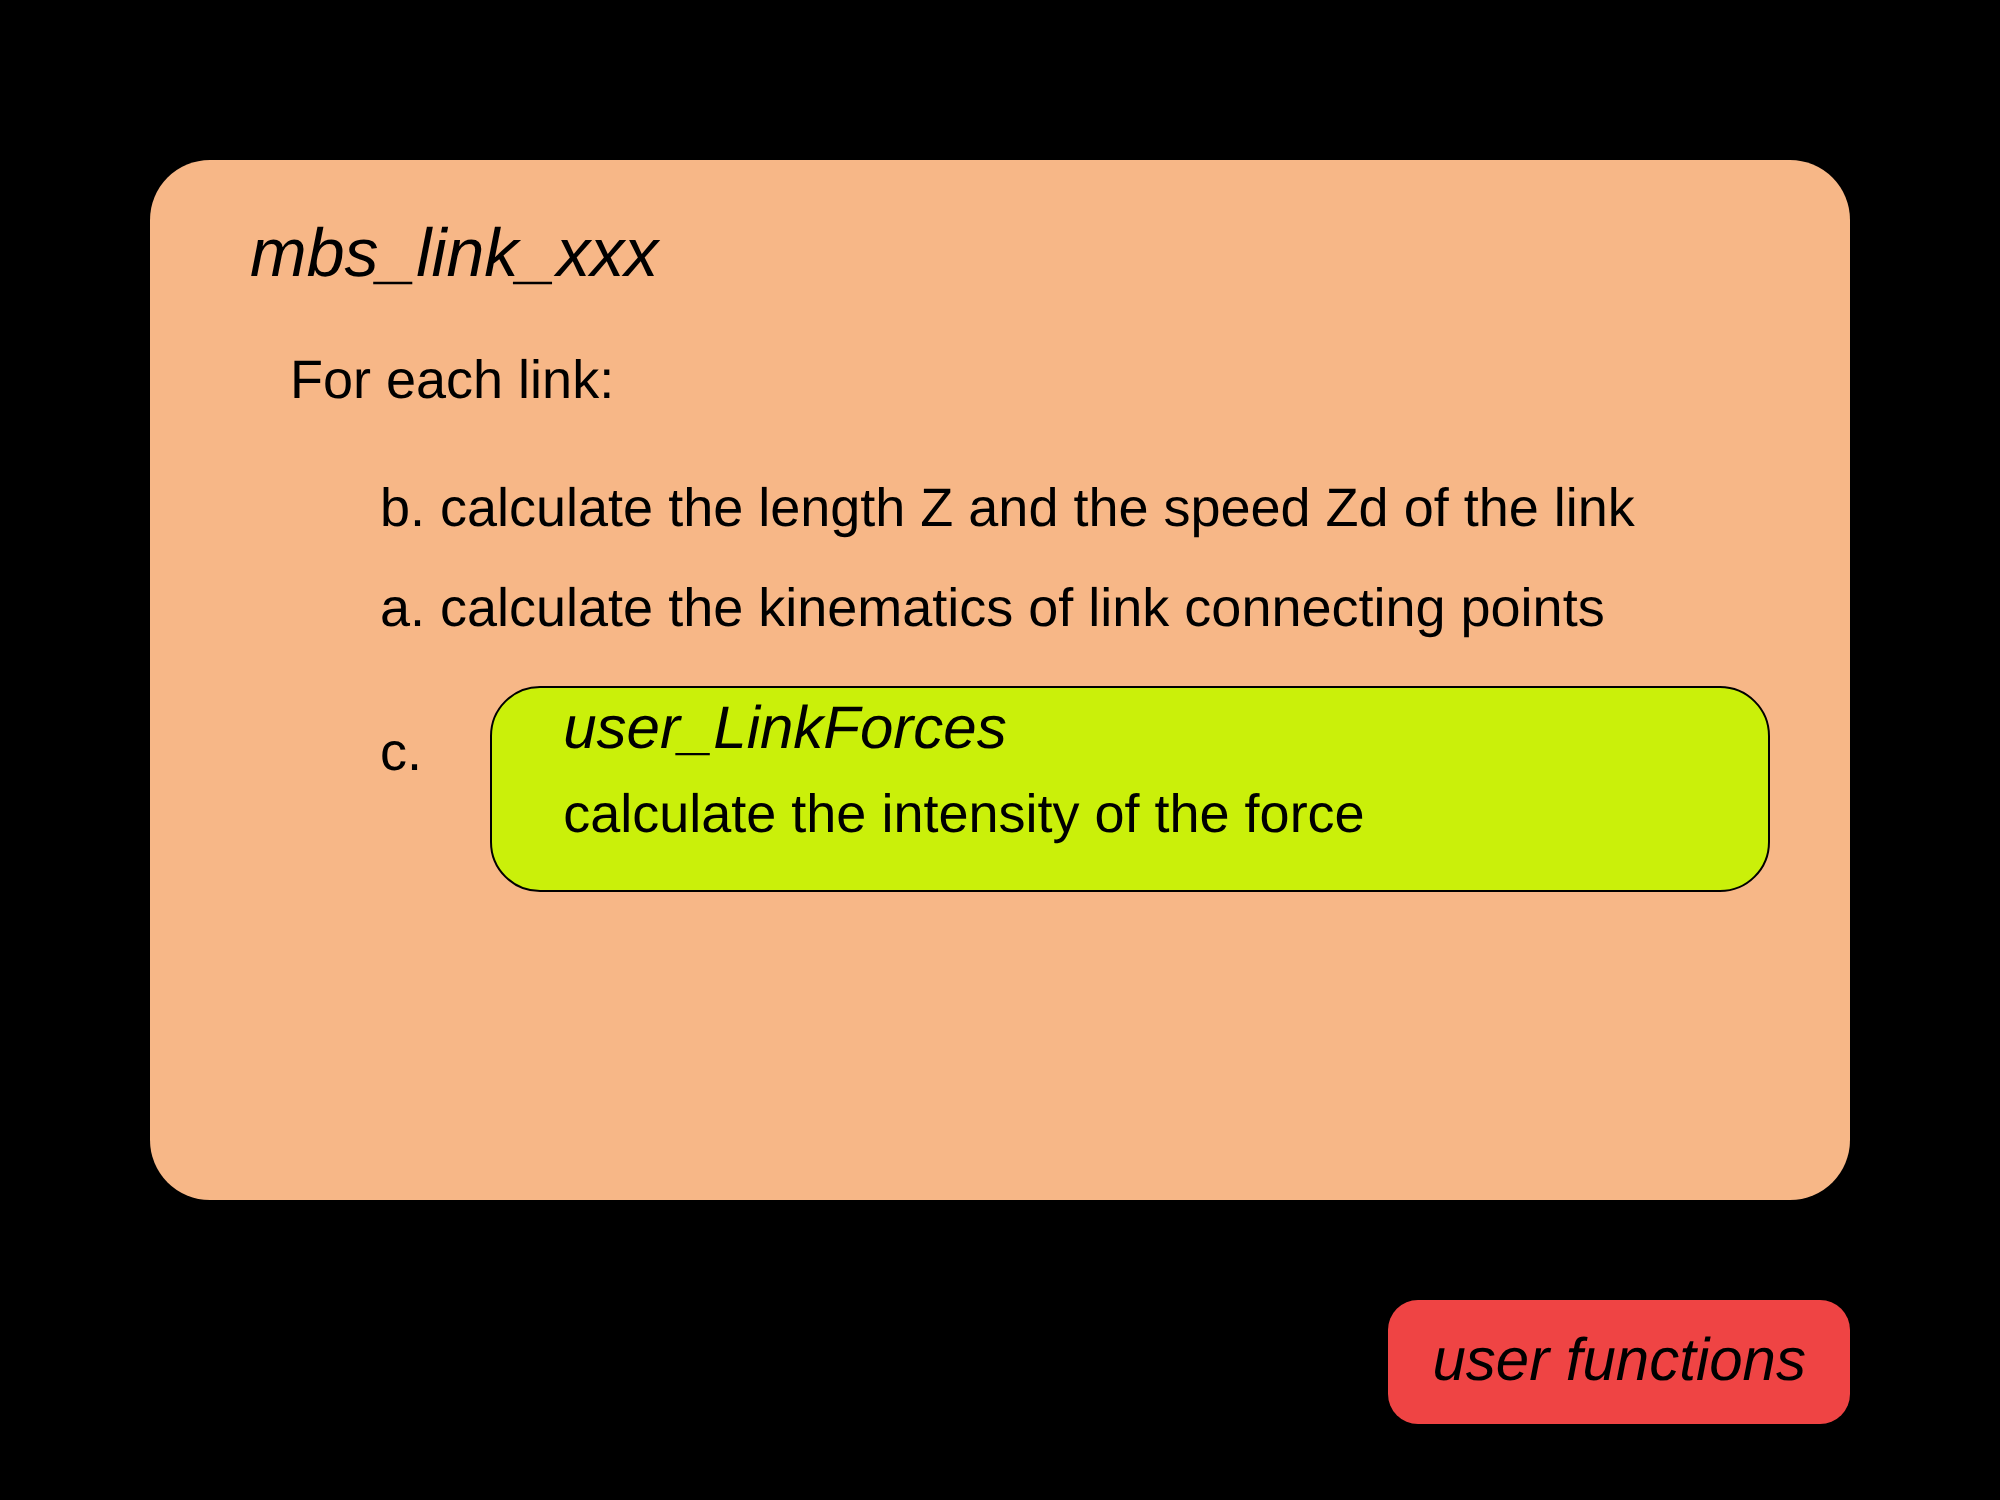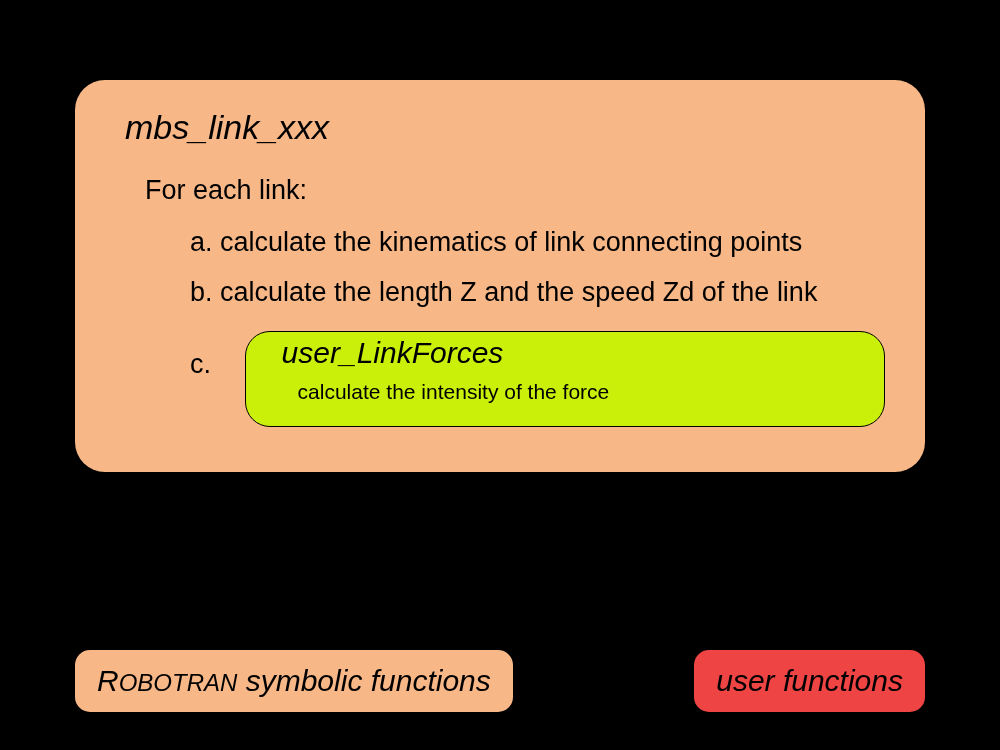--- a/index.html
+++ b/index.html
@@ -12,37 +12,37 @@
       height: 750px;
       background: #000000;
       font-family: Arial, Helvetica, sans-serif;
       position: relative;
     }
     .main-box {
       position: absolute;
       left: 75px;
       top: 80px;
       width: 850px;
-      height: 392px;
+      height: 520px;
       background: #f7b787;
       border-radius: 30px;
       padding: 28px 40px;
     }
     .main-title {
       font-style: italic;
       font-size: 34px;
       color: #000000;
       margin-bottom: 28px;
       margin-left: 10px;
     }
     .intro-text {
       font-size: 27px;
       color: #000000;
       margin-left: 30px;
-      margin-bottom: 18px;
+      margin-bottom: 30px;
     }
     .item {
       font-size: 27px;
       color: #000000;
       margin-left: 75px;
       margin-bottom: 14px;
       line-height: 1.35;
     }
     .item-letter {
       display: inline-block;
@@ -69,23 +69,23 @@
       width: 698px;
     }
     .inner-title {
       font-style: italic;
       font-size: 30px;
       color: #000000;
       margin-bottom: 10px;
       margin-left: 8px;
     }
     .inner-text {
-      font-size: 21px;
+      font-size: 27px;
       color: #000000;
-      margin-left: 24px;
+      margin-left: 8px;
     }
     .legend-row {
       position: absolute;
       left: 75px;
       top: 650px;
       width: 850px;
       display: flex;
       gap: 40px;
       align-items: center;
     }
@@ -107,35 +107,32 @@
     }
   </style>
 </head>
 <body>
 
 <div class="main-box">
   <div class="main-title">mbs_link_xxx</div>
   <div class="intro-text">For each link:</div>
 
   <div class="item">
-    <span class="item-letter">a.</span><span>calculate the kinematics of link connecting points</span>
+    <span class="item-letter">b.</span><span>calculate the length Z and the speed Zd of the link</span>
   </div>
 
   <div class="item">
-    <span class="item-letter">b.</span><span>calculate the length Z and the speed Zd of the link</span>
+    <span class="item-letter">a.</span><span>calculate the kinematics of link connecting points</span>
   </div>
 
   <div class="item-c-row">
     <div class="item-c-letter">c.</div>
     <div class="inner-box">
       <div class="inner-title">user_LinkForces</div>
       <div class="inner-text">calculate the intensity of the force</div>
     </div>
   </div>
 
 </div>
 
 <div class="legend-row">
-  <div class="legend-box legend-orange">
-    <span style="font-style: italic;">R</span><span style="font-style: italic; font-size: 24px;">OBOTRAN</span><span> symbolic functions</span>
-  </div>
   <div class="legend-box legend-green">user functions</div>
 </div>
 
 </body></html>

